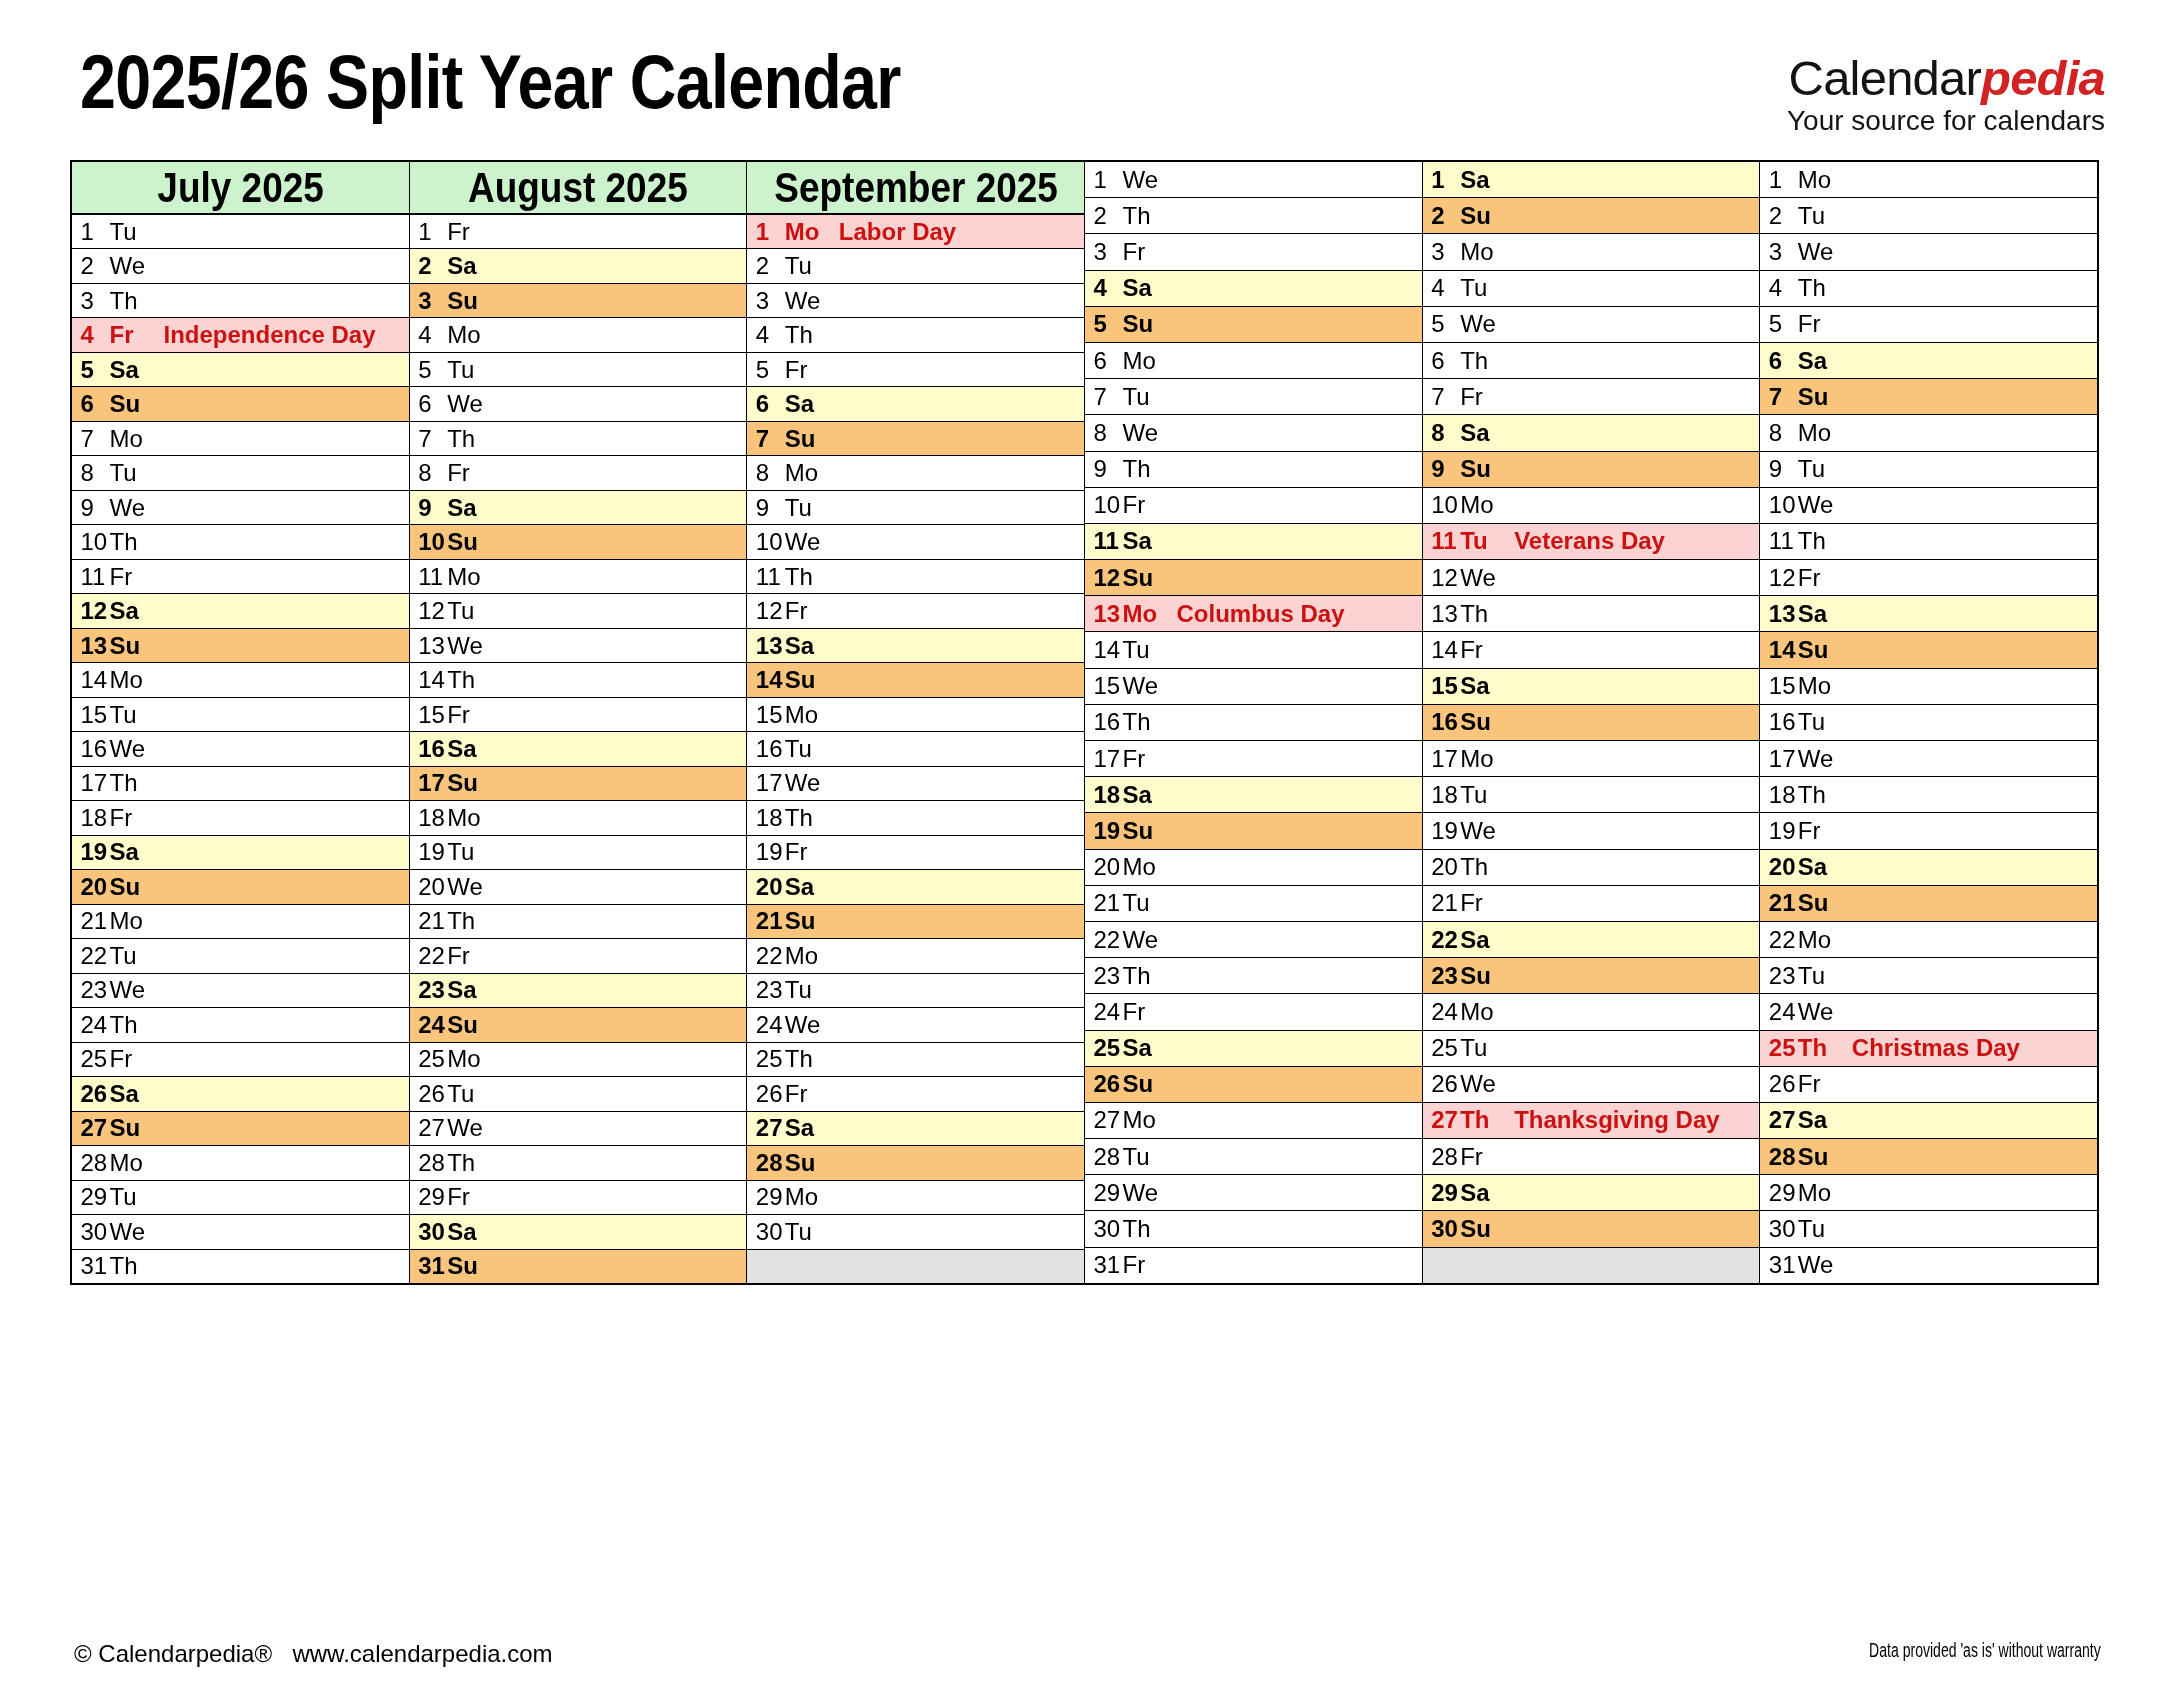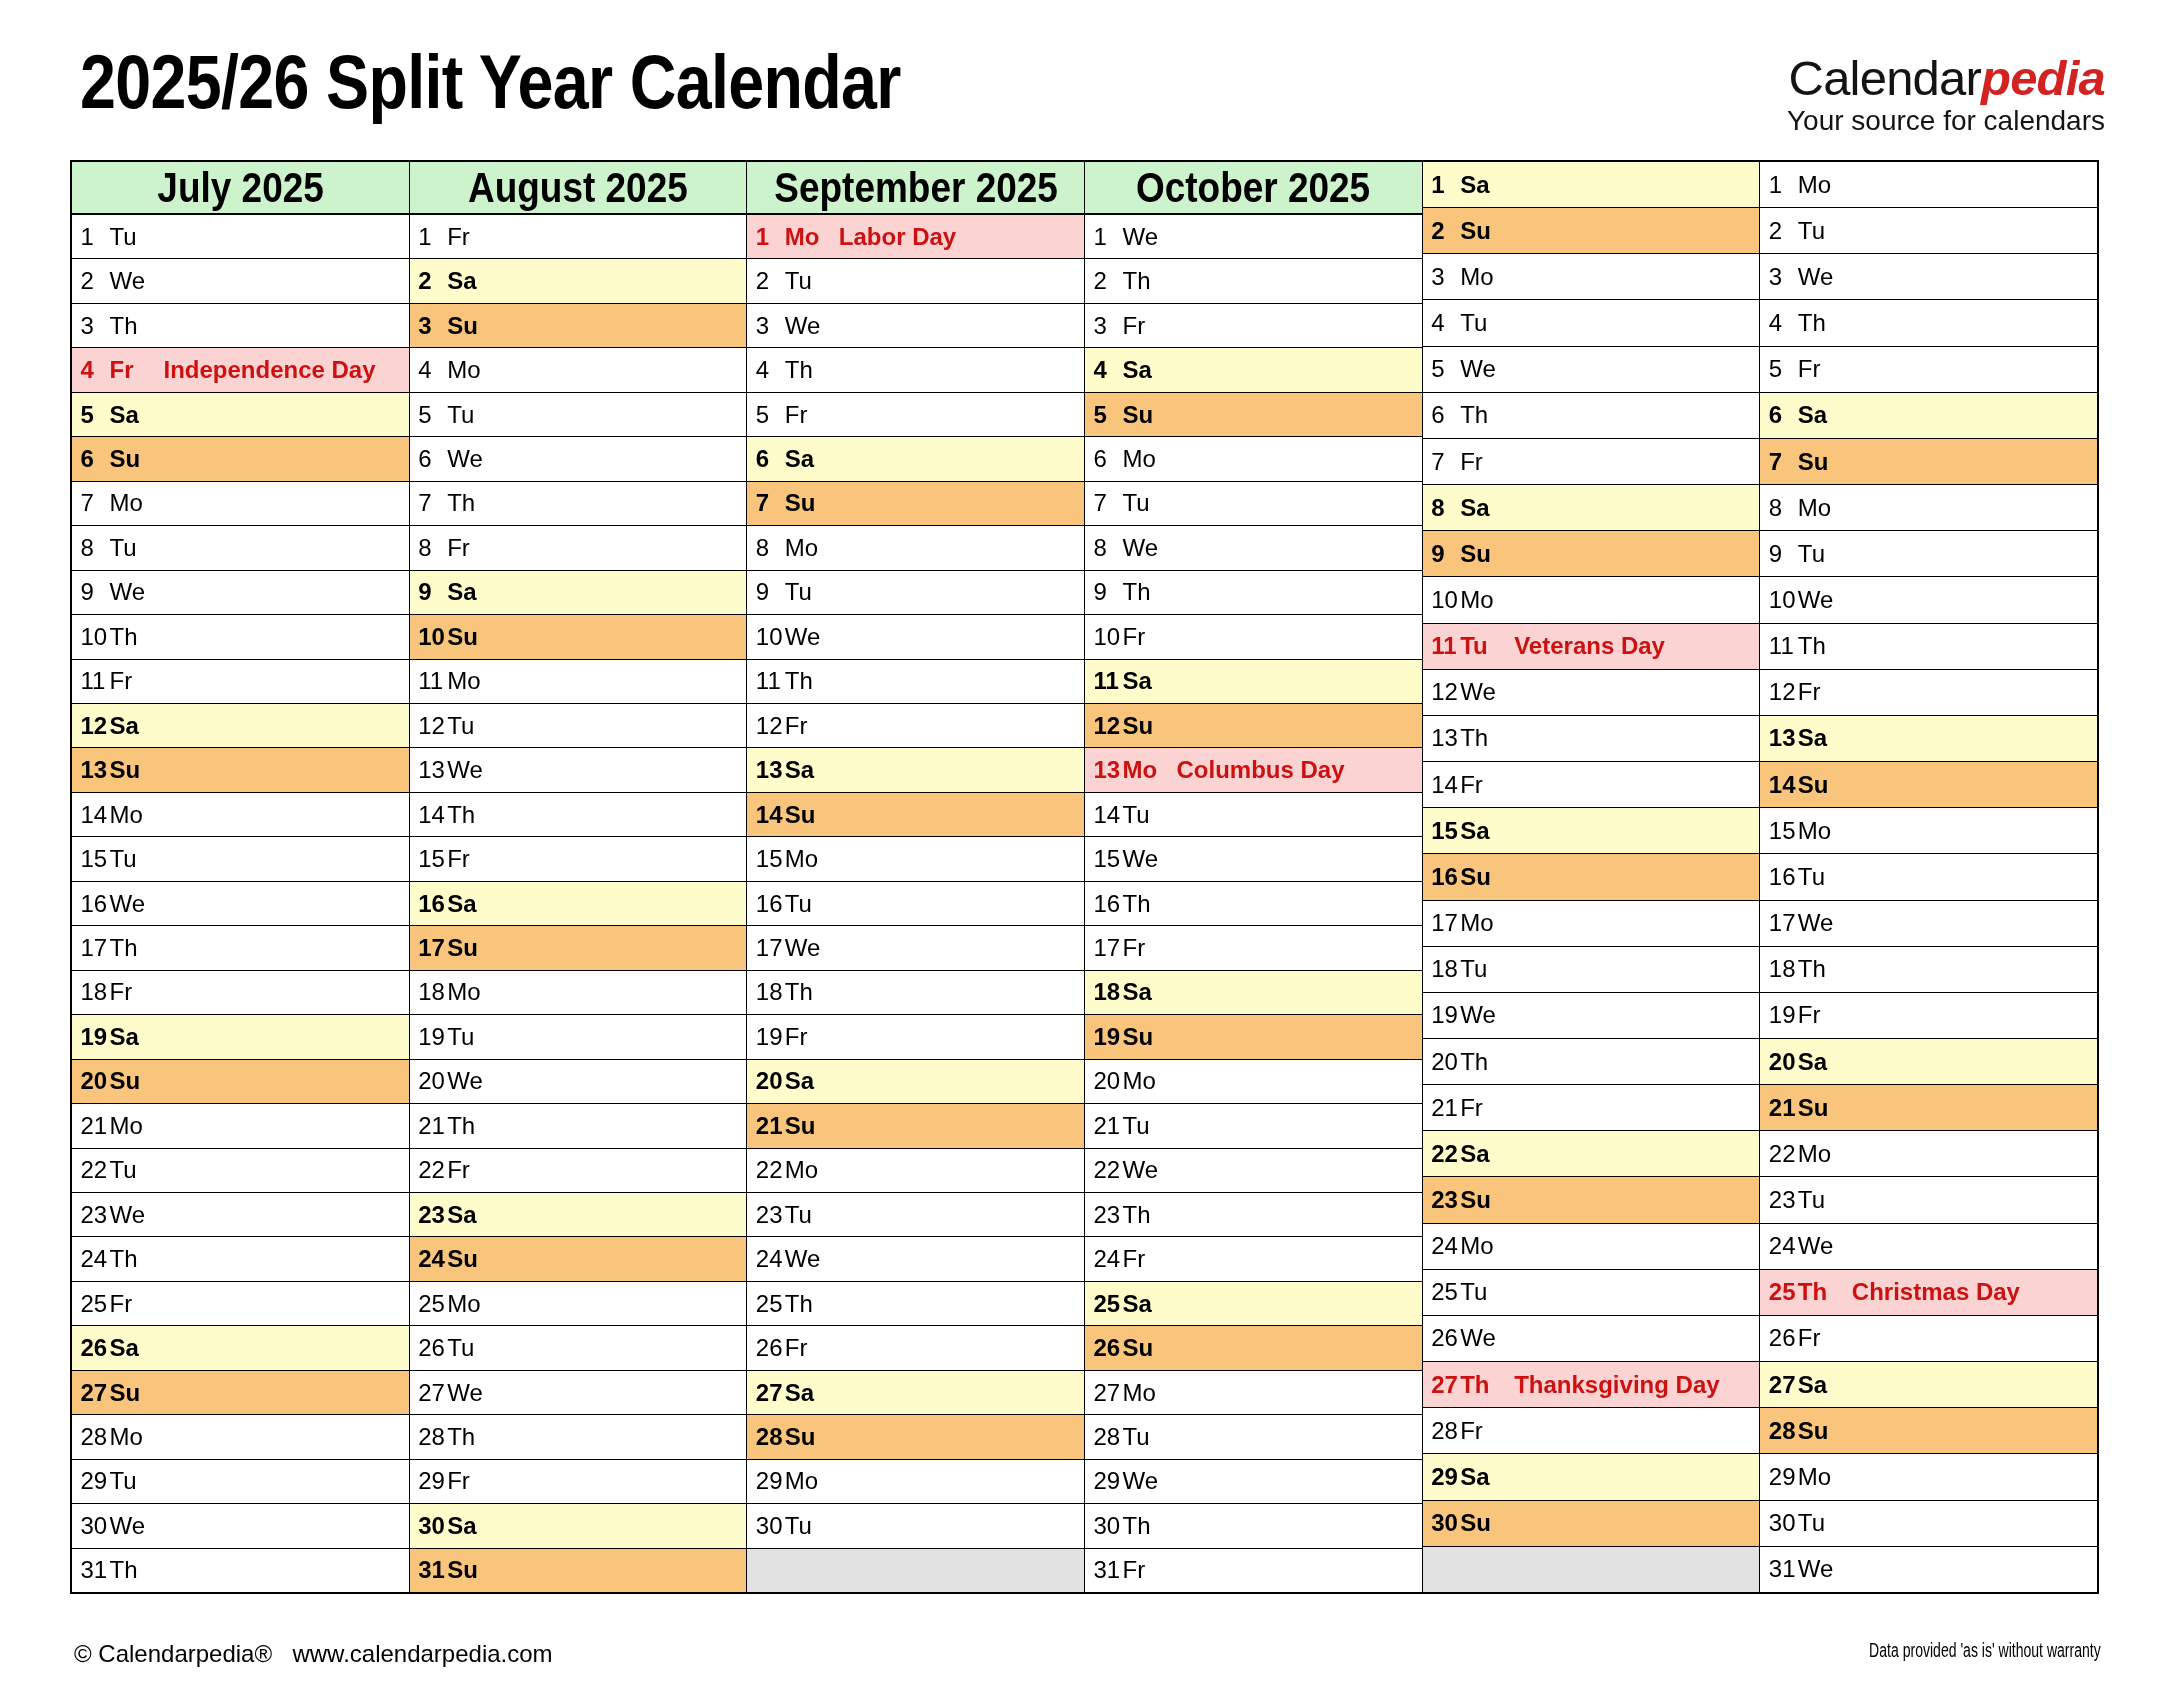--- a/index.html
+++ b/index.html
@@ -29,21 +29,21 @@
   .logo-wordmark .red {
     color: var(--logo-red); font-weight: bold; font-style: italic;
   }
   .logo-tagline {
     font-size: 28px; color: #141414; margin-top: 4.2px; white-space: nowrap;
   }
 
   
   .calendar {
     position: absolute; left: 70px; top: 145px;
-    width: 2029px; height: 1434px;
+    width: 2029px; height: 1125px;
     border: 2.5px solid var(--border);
     box-sizing: border-box;
     display: flex;
     background: #fff;
   }
   .month-col {
     flex: 1 1 0; min-width: 0;
     display: flex; flex-direction: column;
     border-right: 1.7px solid var(--border);
   }
@@ -490,23 +490,20 @@
           <span class="day-num">29</span>
           <span class="day-wd">Mo</span>
         </div>
         <div class="day-cell">
           <span class="day-num">30</span>
           <span class="day-wd">Tu</span>
         </div>
         <div class="day-cell empty"></div>
       </div>
       <div class="month-col">
-        <div class="month-header">
-          <span>October 2025</span>
-        </div>
         <div class="day-cell">
           <span class="day-num">1</span>
           <span class="day-wd">We</span>
         </div>
         <div class="day-cell">
           <span class="day-num">2</span>
           <span class="day-wd">Th</span>
         </div>
         <div class="day-cell">
           <span class="day-num">3</span>

